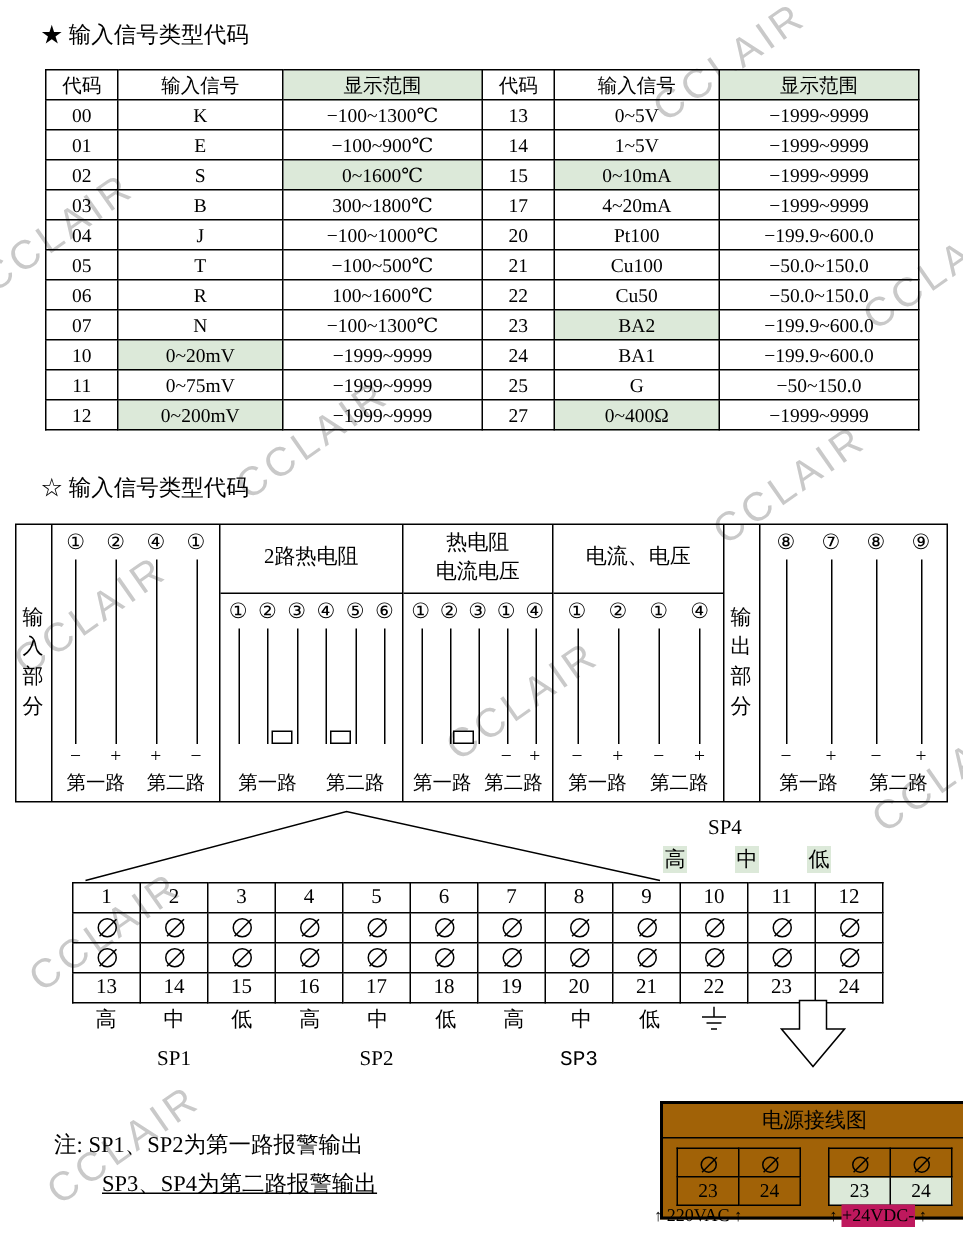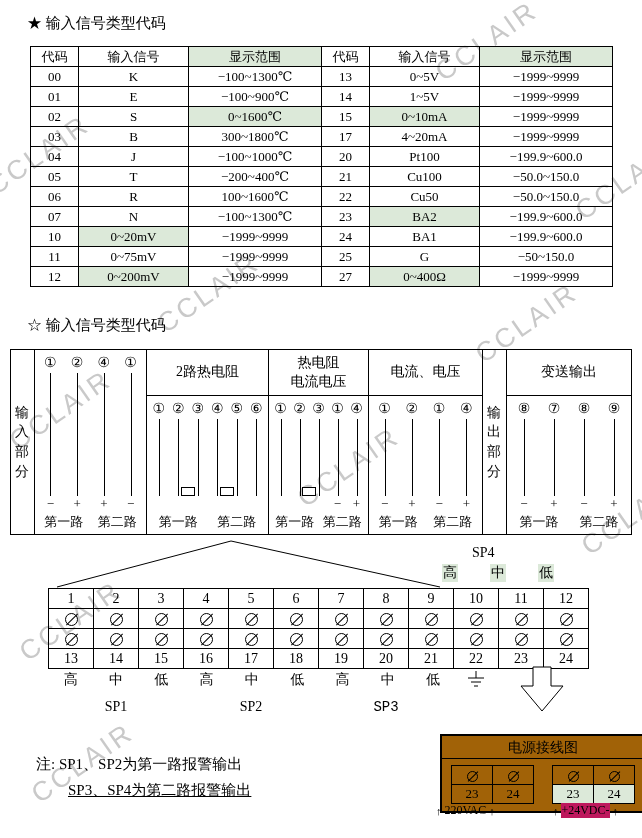--- a/index.html
+++ b/index.html
@@ -162,21 +162,21 @@
           <td>04</td>
           <td>J</td>
           <td>−100~1000℃</td>
           <td>20</td>
           <td>Pt100</td>
           <td>−199.9~600.0</td>
         </tr>
         <tr>
           <td>05</td>
           <td>T</td>
-          <td>−200~400℃</td>
+          <td>−100~500℃</td>
           <td>21</td>
           <td>Cu100</td>
           <td>−50.0~150.0</td>
         </tr>
         <tr>
           <td>06</td>
           <td>R</td>
           <td>100~1600℃</td>
           <td>22</td>
           <td>Cu50</td>
@@ -352,23 +352,20 @@
             <span>第二路</span>
         </div>
       </div>
     </div>
 
     <div class="vcol">
       <div class="vtext">输出部分</div>
     </div>
 
     <div class="w-sec last" style="flex:1">
-      <div class="w-title">
-        <span>变送输出</span>
-      </div>
       <div class="w-body">
         <div class="w-terms">
             <span class="term">⑧</span>
             <span class="term">⑦</span>
             <span class="term">⑧</span>
             <span class="term">⑨</span>
           </div>
         <div class="w-wires">
             <i class="wire"></i>
             <i class="wire"></i>

